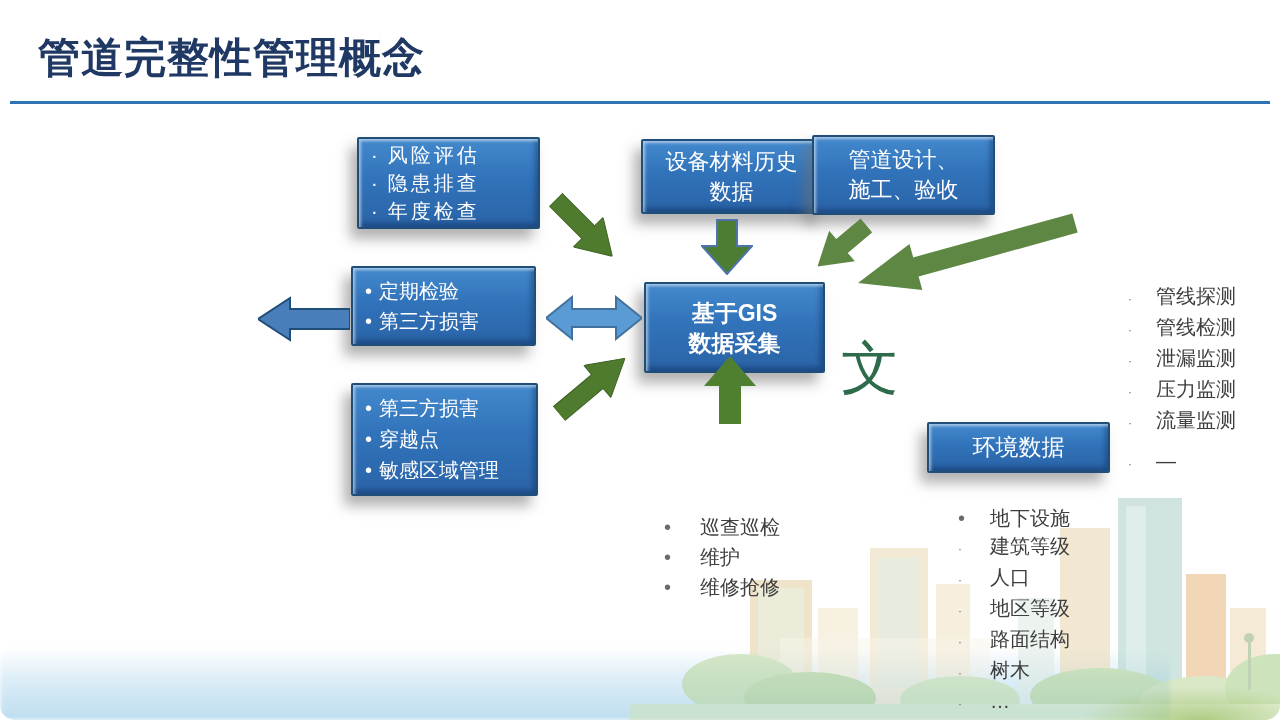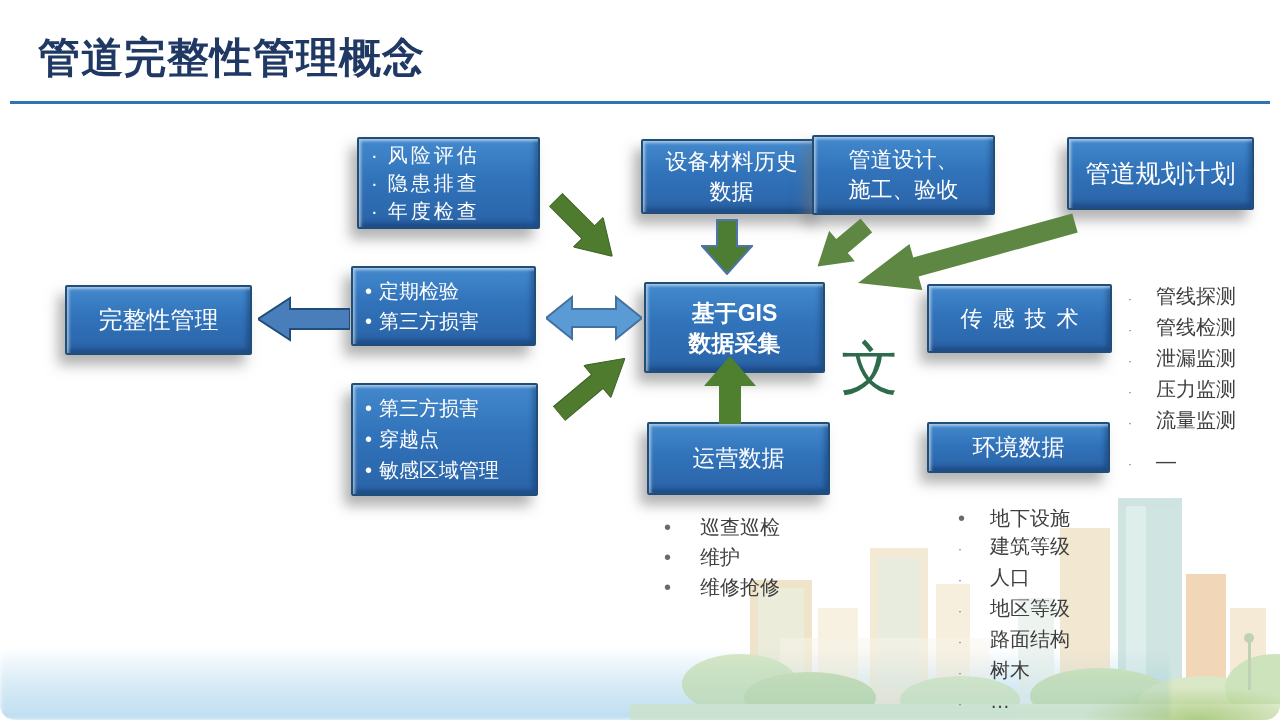--- a/index.html
+++ b/index.html
@@ -110,23 +110,20 @@
     <div class="bline">
         <span class="blt">•</span>
         <span>定期检验</span>
       </div>
     <div class="bline">
         <span class="blt">•</span>
         <span>第三方损害</span>
       </div>
   </div>
 
-  <div class="pbox center" style="left:65px;top:285px;width:187px;height:70px;font-size:24px;">
-    <span>完整性管理</span>
-  </div>
 
   <div class="pbox bullets" style="left:351px;top:383px;width:187px;height:113px;font-size:20px;line-height:31px;">
     <div class="bline">
         <span class="blt">•</span>
         <span>第三方损害</span>
       </div>
     <div class="bline">
         <span class="blt">•</span>
         <span>穿越点</span>
       </div>
@@ -139,36 +136,27 @@
   <div class="pbox center" style="left:641px;top:139px;width:181px;height:75px;font-size:22px;line-height:30px;">
     <span>设备材料历史</span>
     <span>数据</span>
   </div>
 
   <div class="pbox center" style="left:812px;top:135px;width:183px;height:80px;font-size:22px;line-height:30px;">
     <span>管道设计、</span>
     <span>施工、验收</span>
   </div>
 
-  <div class="pbox center" style="left:1067px;top:137px;width:187px;height:73px;font-size:25px;">
-    <span>管道规划计划</span>
-  </div>
 
   <div class="pbox center" style="left:644px;top:282px;width:181px;height:91px;font-size:23px;font-weight:600;line-height:30px;">
     <span>基于GIS</span>
     <span>数据采集</span>
   </div>
 
-  <div class="pbox center" style="left:927px;top:284px;width:185px;height:69px;font-size:22px;letter-spacing:10px;padding-left:10px;">
-    <span>传感技术</span>
-  </div>
-
-  <div class="pbox center" style="left:647px;top:422px;width:183px;height:73px;font-size:23px;">
-    <span>运营数据</span>
-  </div>
+
 
   <div class="pbox center" style="left:927px;top:422px;width:183px;height:51px;font-size:23px;">
     <span>环境数据</span>
   </div>
 
   <svg class="arr" style="left:544px;top:207px;transform:rotate(45deg);" width="80" height="42" viewBox="0 0 80 42">
     <polygon points="0,12 46,12 46,0 80,21 46,42 46,30 0,30" fill="#4f7b2e" stroke="#3e6223" stroke-width="1"></polygon>
   </svg>
 
   <svg class="arr" style="left:258px;top:296px;" width="92" height="46" viewBox="0 0 92 46">

